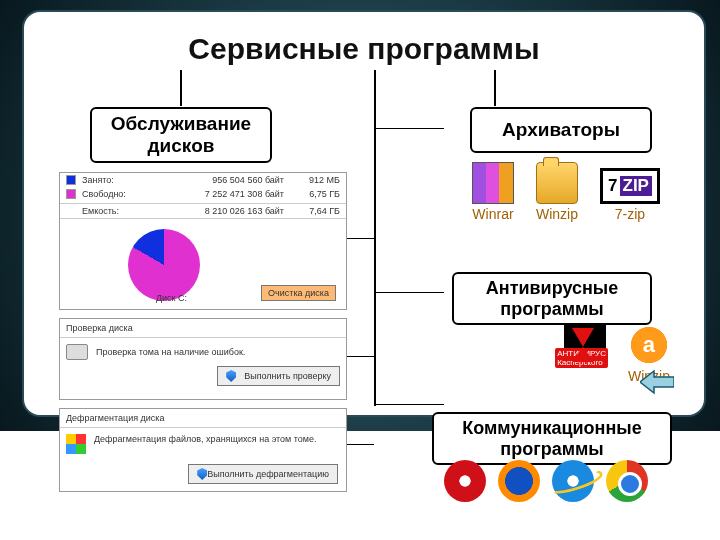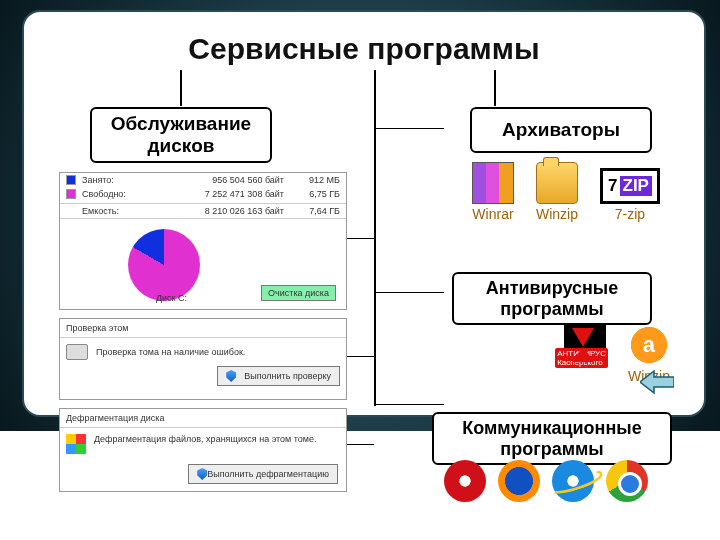--- a/index.html
+++ b/index.html
@@ -22,21 +22,21 @@
   
   .panel{position:absolute;background:#fff;border:1px solid #9a9a9a;font-size:9px;color:#333;}
   .p1{left:35px;top:160px;width:288px;height:138px;}
   .p1 .row{display:flex;align-items:center;gap:6px;padding:2px 6px;}
   .sq{width:10px;height:10px;border:1px solid #999;}
   .sq.b{background:#1030e0;}
   .sq.m{background:#e030d0;}
   .pie{position:absolute;left:68px;top:56px;width:72px;height:72px;border-radius:50%;
     background:conic-gradient(#e030d0 0 300deg,#1030e0 300deg 360deg);}
   .p1 .lbl{position:absolute;left:96px;bottom:6px;font-size:9px;}
-  .p1 .btn{position:absolute;right:10px;bottom:8px;border:1px solid #777;background:#86efac;
+  .p1 .btn{position:absolute;right:10px;bottom:8px;border:1px solid #777;background:#fdba74;
     padding:2px 6px;font-size:9px;}
   .p2{left:35px;top:306px;width:288px;height:82px;}
   .p2 .t{padding:4px 6px;border-bottom:1px solid #ccc;}
   .p2 .body{padding:6px;display:flex;align-items:center;gap:8px;}
   .hdd{width:22px;height:16px;background:#ddd;border:1px solid #888;border-radius:2px;}
   .p2 .btn{margin-left:auto;border:1px solid #777;background:#eee;padding:3px 8px;font-size:9px;display:flex;gap:8px;align-items:center;}
   .shield{width:10px;height:12px;background:linear-gradient(#4aa0ff,#1060c0);clip-path:polygon(50% 0,100% 20%,100% 60%,50% 100%,0 60%,0 20%);}
   .p3{left:35px;top:396px;width:288px;height:84px;}
   .p3 .t{padding:4px 6px;border-bottom:1px solid #ccc;}
   .p3 .body{padding:6px;display:flex;align-items:flex-start;gap:8px;}
@@ -44,21 +44,21 @@
   .p3 .btn{margin:4px 8px 6px auto;border:1px solid #777;background:#eee;padding:3px 8px;font-size:9px;display:flex;align-items:center;width:max-content;}
   
   .icons{position:absolute;display:flex;gap:22px;align-items:flex-end;}
   .ic{display:flex;flex-direction:column;align-items:center;gap:2px;}
   .ic span{font-size:14px;color:#a16207;}
   .g{width:42px;height:42px;position:relative;}
   .books{background:linear-gradient(90deg,#a04fe0 0 33%,#e050e0 33% 66%,#f0a020 66% 100%);border:1px solid #555;}
   .fld{background:linear-gradient(#ffd56a,#e6a828);border:1px solid #a07018;border-radius:4px;}
   .fld::before{content:"";position:absolute;left:6px;top:-6px;width:14px;height:8px;background:#ffd56a;border:1px solid #a07018;border-bottom:none;border-radius:3px 3px 0 0;}
   .zip7{display:flex;align-items:center;justify-content:center;width:60px;height:36px;border:3px solid #000;font-weight:900;font-size:17px;font-family:Arial;}
-  .zip7 b{background:#6d28d9;color:#fff;padding:0 3px;margin-left:2px;}
+  .zip7 b{background:#4c1d95;color:#fff;padding:0 3px;margin-left:2px;}
   .spider{background:radial-gradient(circle,#0a6a2a 58%,transparent 60%);border-radius:50%;}
   .kasp{background:#000;}
   .kasp::after{content:"";position:absolute;left:8px;top:4px;width:22px;height:34px;background:#e01010;clip-path:polygon(0 0,100% 0,50% 55%,100% 100%,0 100%,50% 55%);}
   .avast{background:radial-gradient(circle,#ff9a1a 60%,transparent 62%);border-radius:50%;}
   .avast::after{content:"a";position:absolute;inset:0;display:flex;align-items:center;justify-content:center;color:#fff;font-weight:700;font-size:22px;}
   
   .opera{border-radius:50%;background:radial-gradient(circle,#fff 0 18%,#d01018 20% 100%);}
   .ff{border-radius:50%;background:radial-gradient(circle,#1050c0 0 46%,#ff8a00 48% 100%);}
   .ie{border-radius:50%;background:radial-gradient(circle,#fff 0 18%,#1a8ae0 20% 100%);position:relative;}
   .ie::after{content:"";position:absolute;left:-4px;top:14px;width:50px;height:10px;border:3px solid #f8c820;border-radius:50%;border-top-color:transparent;border-left-color:transparent;transform:rotate(-18deg);}
@@ -110,21 +110,21 @@
         <span style="margin-left:16px">Емкость:</span>
         <span style="margin-left:auto">8 210 026 163 байт</span>
         <span style="width:50px;text-align:right">7,64 ГБ</span>
       </div>
       <div class="pie"></div>
       <div class="lbl">Диск С:</div>
       <div class="btn">Очистка диска</div>
     </div>
 
     <div class="panel p2">
-      <div class="t">Проверка этом</div>
+      <div class="t">Проверка диска</div>
       <div class="body">
         <div class="hdd"></div>
         <span>Проверка тома на наличие ошибок.</span>
       </div>
       <div class="body" style="padding-top:0">
         <div class="btn">
           <div class="shield"></div>
           <span>Выполнить проверку</span>
         </div>
       </div>

